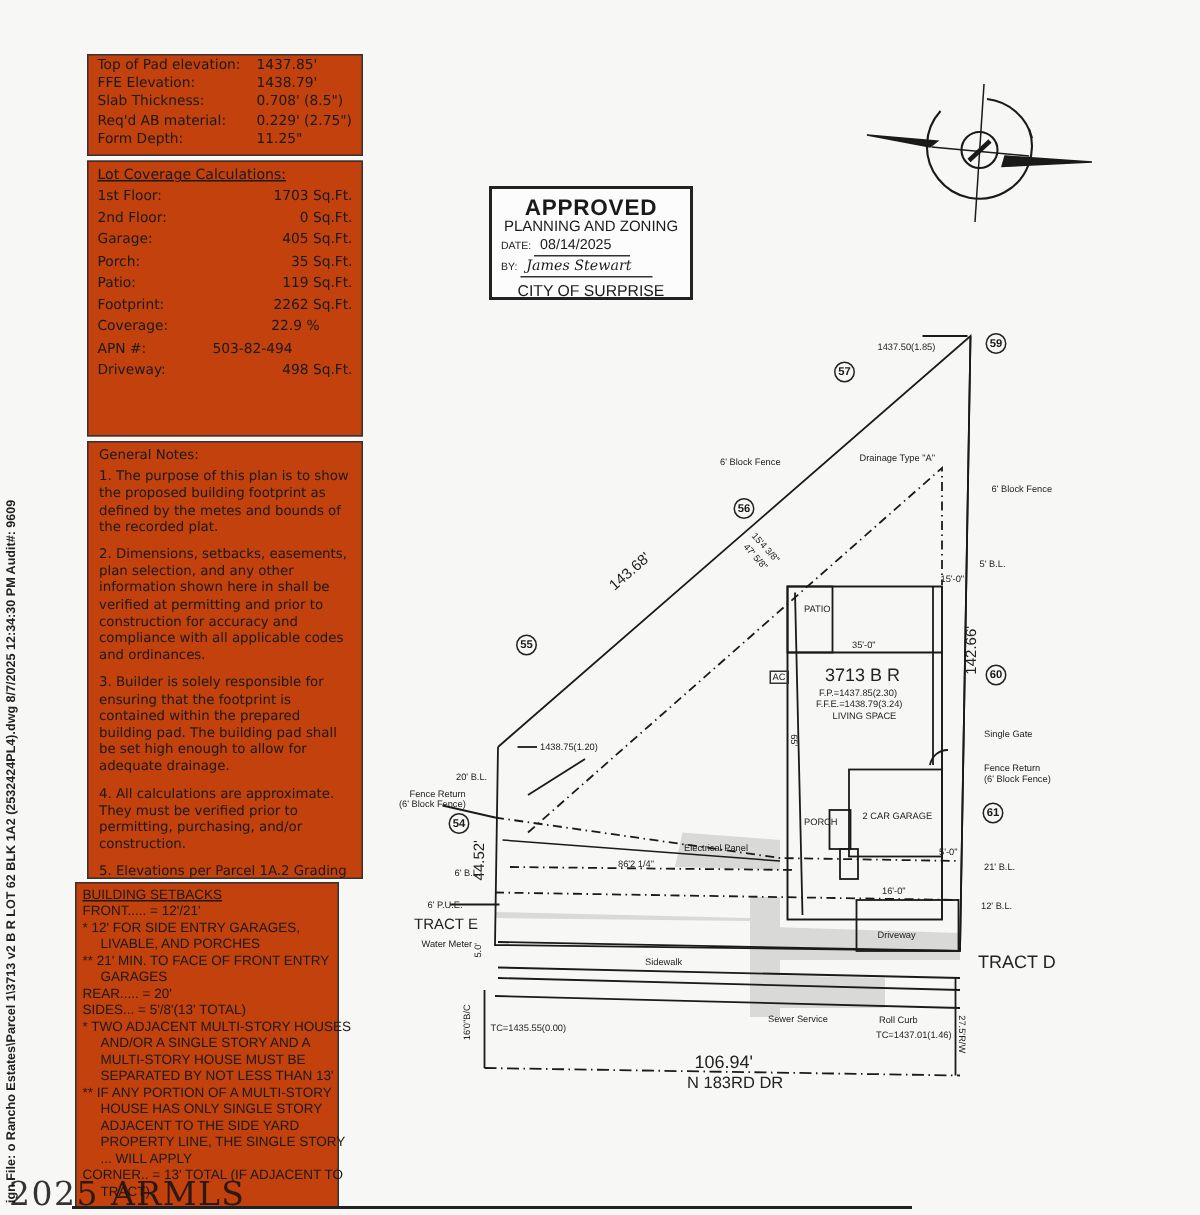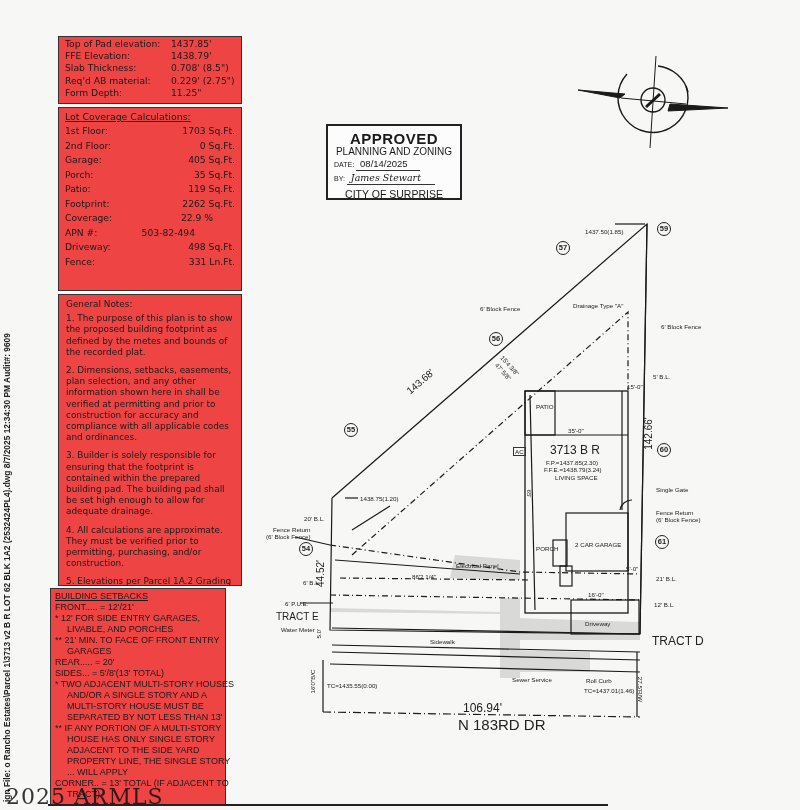--- a/index.html
+++ b/index.html
@@ -1,37 +1,37 @@
 <!DOCTYPE html>
 <html><head>
 <meta charset="utf-8">
 <style>
   html,body{margin:0;padding:0;}
   body{width:800px;height:810px;background:#f7f7f5;position:relative;overflow:hidden;font-family:"DejaVu Sans",sans-serif;color:#1a1a1a;}
   .sidebar-text{position:absolute;left:2px;top:802px;transform-origin:0 0;transform:rotate(-90deg);font-family:"Liberation Sans",sans-serif;font-size:8.4px;font-weight:bold;white-space:nowrap;color:#222;}
-  .box{position:absolute;border:1.3px solid #333;background:#ef4444;font-size:9.2px;box-sizing:border-box;}
+  .box{position:absolute;border:1.3px solid #333;background:#c2410c;font-size:9.2px;box-sizing:border-box;}
   .row{display:flex;justify-content:space-between;line-height:12.2px;padding:0 6px 0 6px;}
   .row .lbl{flex:0 0 auto;}
   .row .val{flex:0 0 auto;text-align:right;}
   .row.apn .val{margin-right:40px;}
   .title-u{text-decoration:underline;padding:3px 6px 2px 6px;font-size:9.4px;}
   .notes p{margin:0 0 7px 0;line-height:11.2px;}
   .notes{padding:4px 7px;font-size:8.9px;}
   .setbacks{padding:2px 4px;font-family:"Liberation Sans",sans-serif;font-size:9px;line-height:11px;}
   .setbacks .ln{white-space:nowrap;}
   .setbacks .ind{padding-left:12px;}
   .stamp{position:absolute;left:326px;top:124px;width:136px;height:76px;border:2px solid #222;background:#fcfcfc;box-sizing:border-box;font-family:"Liberation Sans",sans-serif;text-align:center;}
   .stamp .h1{font-size:15px;font-weight:bold;letter-spacing:0.5px;margin-top:5px;line-height:15px;}
   .stamp .h2{font-size:10px;line-height:11px;}
   .stamp .fld{font-size:7px;text-align:left;padding-left:6px;line-height:13px;}
   .stamp .fld span.v{border-bottom:1px solid #333;display:inline-block;min-width:60px;font-size:9.5px;padding-left:4px;}
   .stamp .fld span.sig{font-family:"DejaVu Serif",serif;font-style:italic;min-width:84px;}
   .stamp .city{font-size:10.5px;margin-top:3px;}
   .lbl-sm{position:absolute;font-family:"Liberation Sans",sans-serif;font-size:6.2px;white-space:nowrap;color:#222;}
-  .lbl-md{position:absolute;font-family:"Liberation Sans",sans-serif;font-size:15px;white-space:nowrap;color:#222;}
+  .lbl-md{position:absolute;font-family:"Liberation Sans",sans-serif;font-size:11px;white-space:nowrap;color:#222;}
   .lbl-lg{position:absolute;font-family:"Liberation Sans",sans-serif;font-size:11px;white-space:nowrap;color:#222;}
   .lot-num{position:absolute;width:12px;height:12px;border:1px solid #222;border-radius:50%;font-size:7.5px;font-family:"Liberation Sans",sans-serif;text-align:center;line-height:12px;font-weight:bold;}
   .watermark{position:absolute;left:6px;top:784px;font-family:"DejaVu Serif",serif;font-size:22px;color:#111;letter-spacing:1px;opacity:0.85;}
   svg.plan{position:absolute;left:0;top:0;}
 </style>
 </head>
 <body>
 
 <div class="sidebar-text">ign File: o Rancho Estates\Parcel 1\3713 v2 B R LOT 62 BLK 1A2 (2532424PL4).dwg 8/7/2025 12:34:30 PM  Audit#: 9609</div>
 
@@ -88,24 +88,20 @@
       <span class="lbl">Coverage:</span>
       <span class="val" style="margin-right:22px;">22.9 %</span>
     </div>
   <div class="row apn" style="line-height:14.5px;">
       <span class="lbl">APN #:</span>
       <span class="val">503-82-494</span>
     </div>
   <div class="row" style="line-height:14.5px;">
       <span class="lbl">Driveway:</span>
       <span class="val">498 Sq.Ft.</span>
-    </div>
-  <div class="row" style="line-height:14.5px;">
-      <span class="lbl">Fence:</span>
-      <span class="val">331 Ln.Ft.</span>
     </div>
 </div>
 
 <div class="box notes" style="left:58px;top:294px;width:184px;height:292px;">
   <p style="margin-bottom:3px;">General Notes:</p>
   <p>1. The purpose of this plan is to show the proposed building footprint as defined by the metes and bounds of the recorded plat.</p>
   <p>2. Dimensions, setbacks, easements, plan selection, and any other information shown here in shall be verified at permitting and prior to construction for accuracy and compliance with all applicable codes and ordinances.</p>
   <p>3. Builder is solely responsible for ensuring that the footprint is contained within the prepared building pad. The building pad shall be set high enough to allow for adequate drainage.</p>
   <p>4. All calculations are approximate. They must be verified prior to permitting, purchasing, and/or construction.</p>
   <p>5. Elevations per Parcel 1A.2 Grading Signed Plans dated 02-19-21 and additional lot fill information provided.</p>

